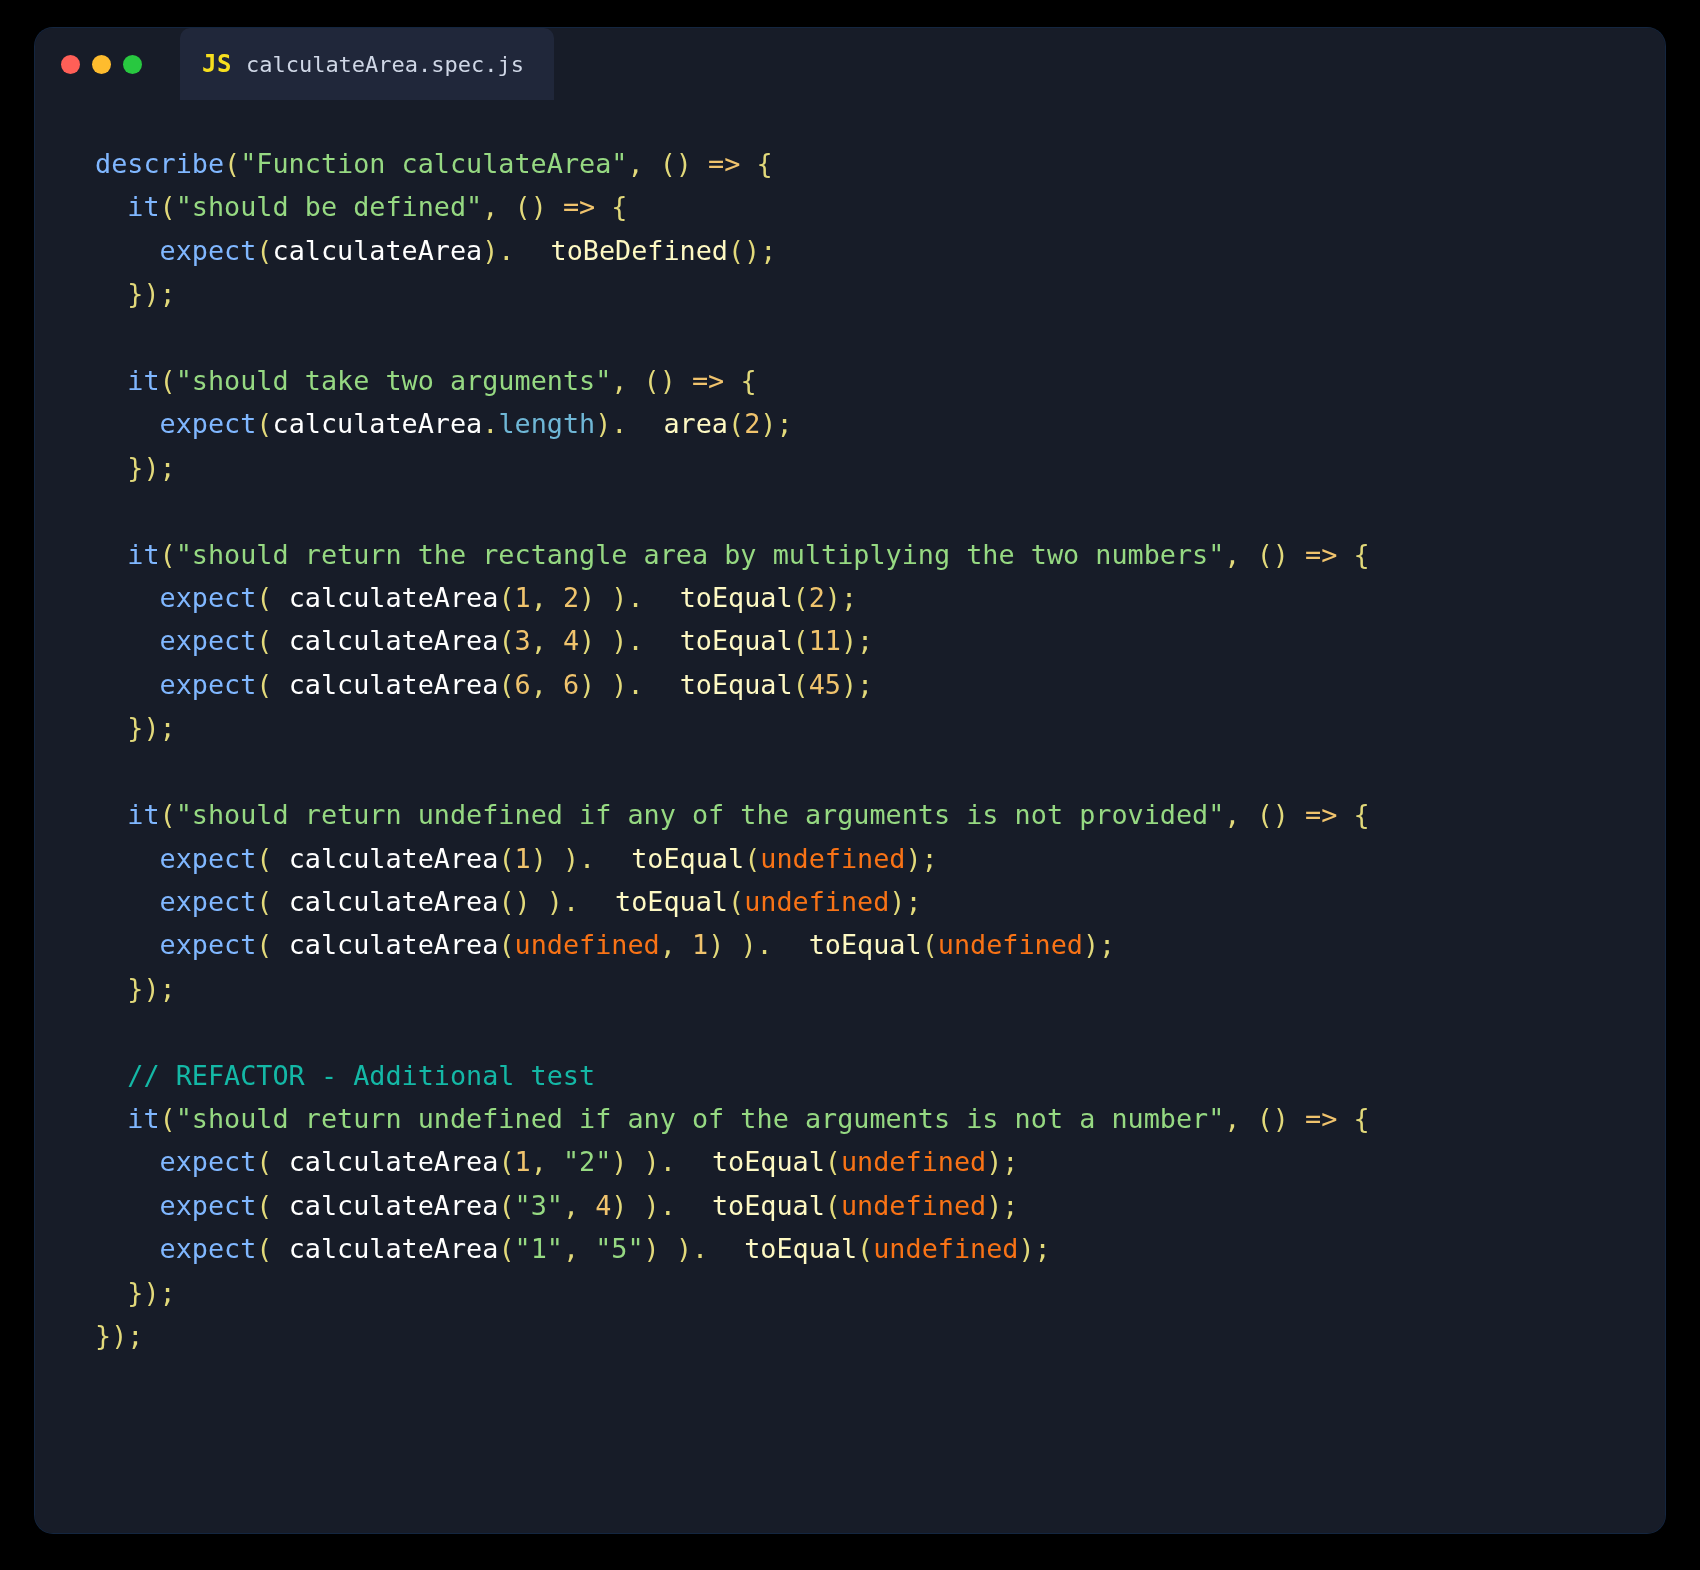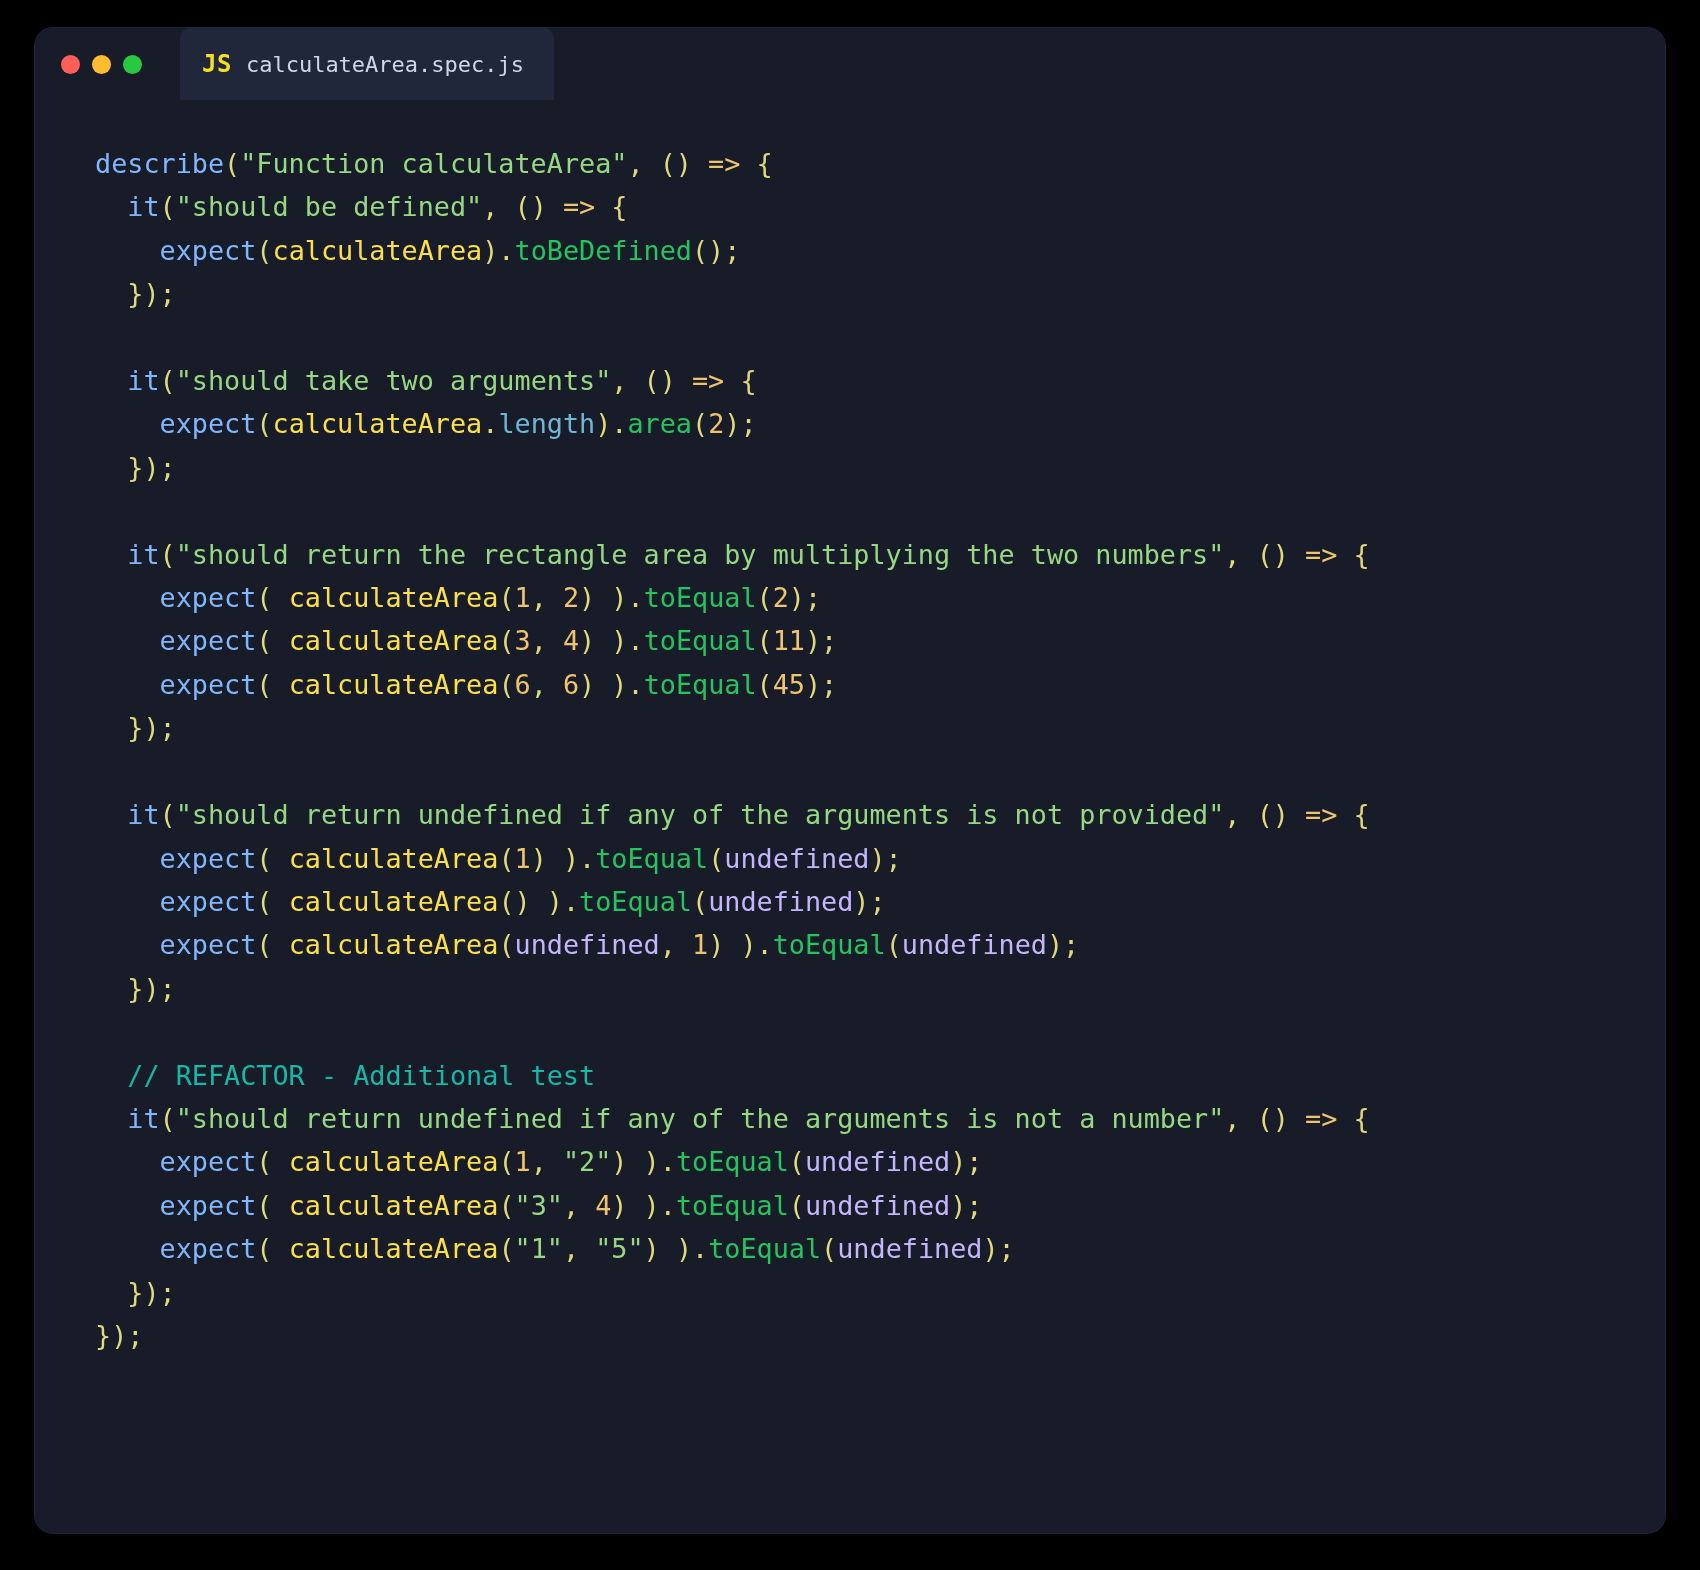--- a/index.html
+++ b/index.html
@@ -60,26 +60,26 @@
     padding: 42px 50px 46px 60px;
     font-size: 26.8px;
     line-height: 1.62;
     color: #d3dcea;
     white-space: pre;
     overflow: hidden;
   }
   .fn  { color: #80b7ff; margin-top: 32px; }       
   .str { color: #96d982; }       
   .kw  { color: #f0c36d; }       
-  .id  { color: #fde047; }       
-  .mth { color: #22c55e; }       
+  .id  { color: #ffffff; }       
+  .mth { color: #fef9c3; margin-left: 36px; }       
   .prop{ color: #6fb7d6; }       
   .num { color: #f0c36d; }       
   .pn  { color: #e2d97a; }       
-  .ud  { color: #c4b5fd; margin-top: 20px; }       
+  .ud  { color: #f97316; margin-top: 20px; }       
   .cm  { color: #14b8a6; }       
 </style>
 </head>
 <body>
 
 <div class="window">
   <div class="titlebar">
     <div class="dots">
       <div class="dot r"></div>
       <div class="dot y"></div>

